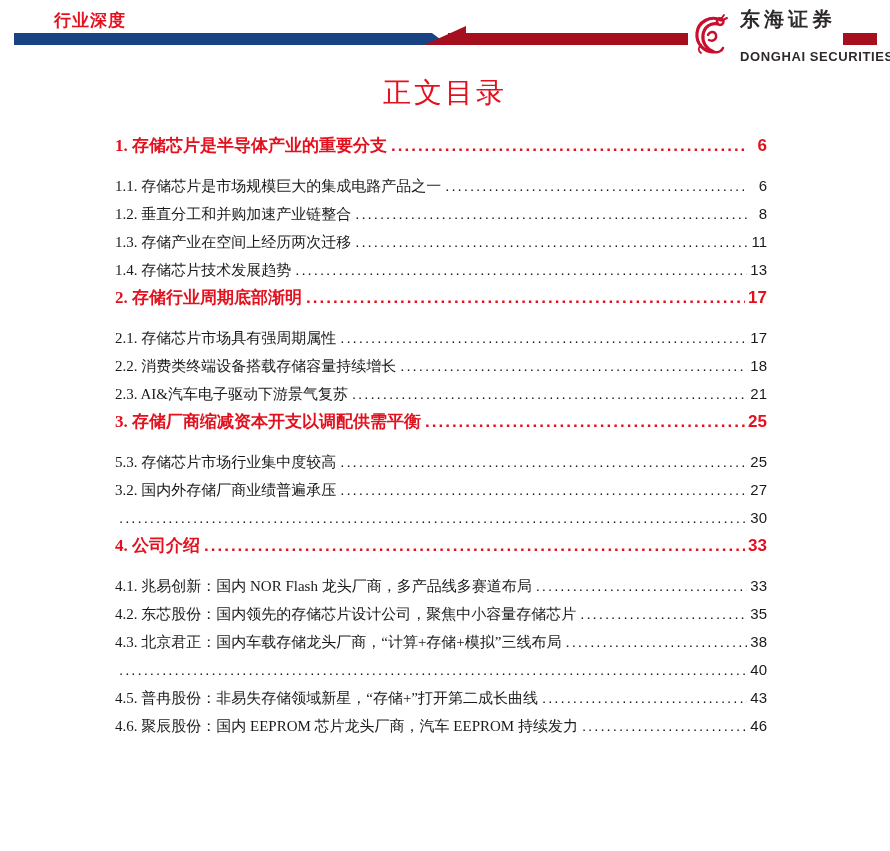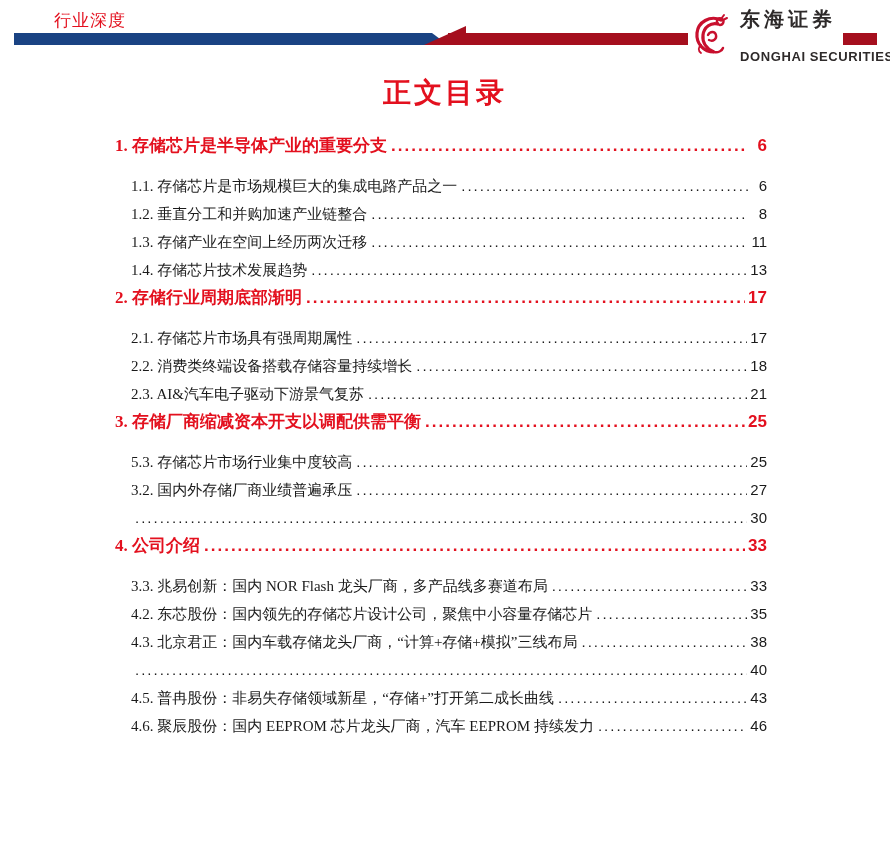--- a/index.html
+++ b/index.html
@@ -14,21 +14,21 @@
     height: 851px;
     background: #ffffff;
     overflow: hidden;
   }
 
   
   .category-label {
     position: absolute;
     left: 54px; top: 9px;
     font-size: 17px;
-    font-weight: normal;
+    font-weight: bold;
     color: #E3101E;
     letter-spacing: 1px;
   }
   .bar-blue {
     position: absolute;
     left: 14px; top: 33px;
     width: 434px; height: 12px;
     background: #1A4383;
     clip-path: polygon(0 0, calc(100% - 16px) 0, 100% 100%, 0 100%);
   }
@@ -80,21 +80,21 @@
     white-space: nowrap;
   }
 
   
   .toc-title {
     position: absolute;
     top: 74px; left: 0;
     width: 100%;
     text-align: center;
     font-size: 28px;
-    font-weight: bold;
+    font-weight: normal;
     color: #E3101E;
     letter-spacing: 3px;
   }
   .toc-list {
     position: absolute;
     top: 132px;
     left: 115px;
     width: 652px;
   }
   .toc-row {
@@ -109,21 +109,20 @@
     font-weight: bold;
     color: #E3101E;
     margin-top: 0;
     margin-bottom: 12px;
   }
   .toc-row.lvl1:first-child { margin-top: 0; }
   .toc-row.lvl2 {
     font-size: 15px;
     font-weight: normal;
     color: #1A1A1A;
-    margin-left: 16px;
   }
   .toc-label { white-space: nowrap; font-family: Liberation Serif, serif; }
   .toc-dots {
     flex: 1;
     overflow: hidden;
     white-space: nowrap;
     margin: 0 3px 0 4px;
   }
   .toc-dots::after {
     content: "..........................................................................................................................................................................................................";
@@ -228,21 +227,21 @@
       <div class="toc-row lvl2">
         <span class="toc-dots"></span>
         <span class="toc-page">30</span>
       </div>
       <div class="toc-row lvl1">
         <span class="toc-label">4. 公司介绍</span>
         <span class="toc-dots"></span>
         <span class="toc-page">33</span>
       </div>
       <div class="toc-row lvl2">
-        <span class="toc-label">3.3. 兆易创新：国内 NOR Flash 龙头厂商，多产品线多赛道布局</span>
+        <span class="toc-label">4.1. 兆易创新：国内 NOR Flash 龙头厂商，多产品线多赛道布局</span>
         <span class="toc-dots"></span>
         <span class="toc-page">33</span>
       </div>
       <div class="toc-row lvl2">
         <span class="toc-label">4.2. 东芯股份：国内领先的存储芯片设计公司，聚焦中小容量存储芯片</span>
         <span class="toc-dots"></span>
         <span class="toc-page">35</span>
       </div>
       <div class="toc-row lvl2">
         <span class="toc-label">4.3. 北京君正：国内车载存储龙头厂商，“计算+存储+模拟”三线布局</span>

